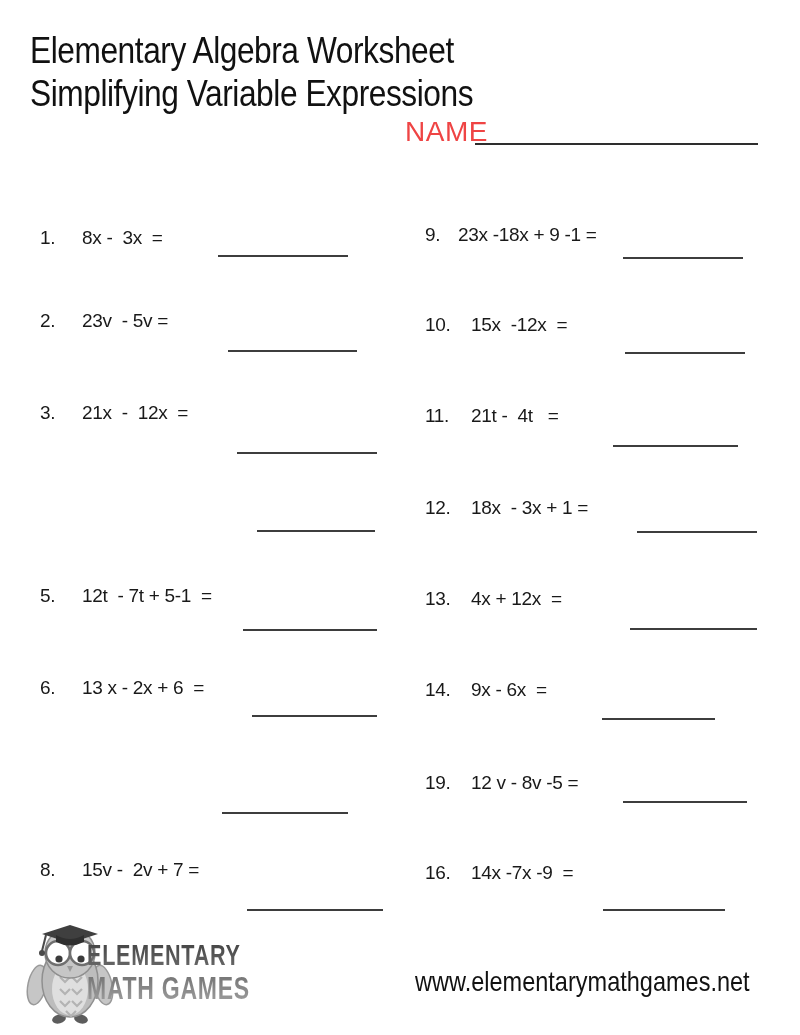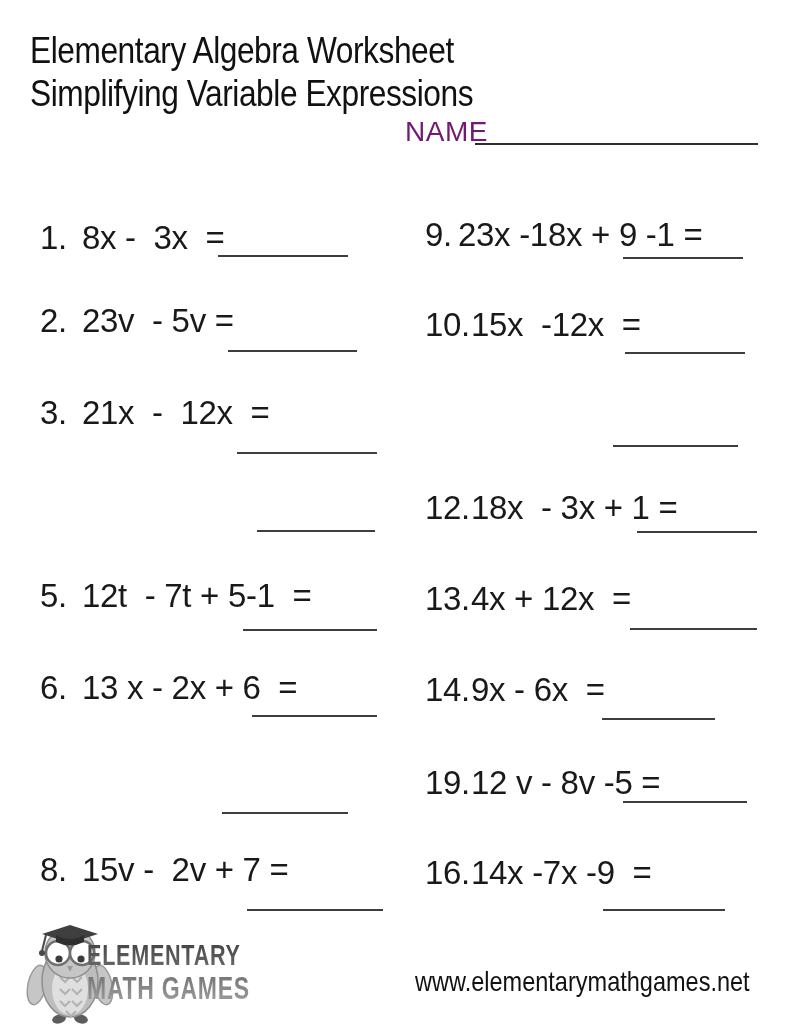--- a/index.html
+++ b/index.html
@@ -17,30 +17,30 @@
   
   .titleblock {
     position:absolute; left:30px; top:22px;
     font-size:36px; line-height:43px; font-weight:400;
     color:#111111; letter-spacing:-0.5px;
     transform:scaleX(0.88); transform-origin:0 0;
     white-space:nowrap;
   }
   .name-row { position:absolute; left:405px; top:110px; height:30px; }
   .name-label {
-    font-size:28px; line-height:30px; color:#701a75; letter-spacing:0.5px;
+    font-size:28px; line-height:30px; color:#ef4444; letter-spacing:0.5px;
   }
   .name-line {
     position:absolute; left:475px; top:136px; width:283px; height:0;
     border-top:2px solid #2e2e2e;
   }
   
   .problem {
     position:absolute;
-    font-size:33px; line-height:34px;
+    font-size:19px; line-height:34px;
     color:#191919; letter-spacing:-0.3px;
     white-space:nowrap;
   }
   .problem .num { display:inline-block; width:42px; }
   .problem.right .num { width:46px; }
   .problem.narrow-num .num { width:33px; }
   .problem .expr { white-space:pre; }
   .blank {
     position:absolute; height:0;
     border-top:2px solid #3d3d3d;
@@ -86,20 +86,21 @@
 
   <div class="problem" style="left:40px;top:214px"><span class="num">1.</span><span class="expr">8x -  3x  =</span></div>
   <div class="problem" style="left:40px;top:297px"><span class="num">2.</span><span class="expr">23v  - 5v =</span></div>
   <div class="problem" style="left:40px;top:389px"><span class="num">3.</span><span class="expr">21x  -  12x  =</span></div>
   <div class="problem" style="left:40px;top:572px"><span class="num">5.</span><span class="expr">12t  - 7t + 5-1  =</span></div>
   <div class="problem" style="left:40px;top:664px"><span class="num">6.</span><span class="expr">13 x - 2x + 6  =</span></div>
   <div class="problem" style="left:40px;top:846px"><span class="num">8.</span><span class="expr">15v -  2v + 7 =</span></div>
 
   <div class="problem right narrow-num" style="left:425px;top:211px"><span class="num">9.</span><span class="expr">23x -18x + 9 -1 =</span></div>
   <div class="problem right" style="left:425px;top:301px"><span class="num">10.</span><span class="expr">15x  -12x  =</span></div>
+  <div class="problem right" style="left:425px;top:392px"><span class="num">11.</span><span class="expr">21t -  4t   =</span></div>
   <div class="problem right" style="left:425px;top:484px"><span class="num">12.</span><span class="expr">18x  - 3x + 1 =</span></div>
   <div class="problem right" style="left:425px;top:575px"><span class="num">13.</span><span class="expr">4x + 12x  =</span></div>
   <div class="problem right" style="left:425px;top:666px"><span class="num">14.</span><span class="expr">9x - 6x  =</span></div>
   <div class="problem right" style="left:425px;top:759px"><span class="num">19.</span><span class="expr">12 v - 8v -5 =</span></div>
   <div class="problem right" style="left:425px;top:849px"><span class="num">16.</span><span class="expr">14x -7x -9  =</span></div>
 
   <div class="blank" style="left:218px;top:248px;width:130px"></div>
   <div class="blank" style="left:228px;top:343px;width:129px"></div>
   <div class="blank" style="left:237px;top:445px;width:140px"></div>
   <div class="blank" style="left:257px;top:523px;width:118px"></div>

